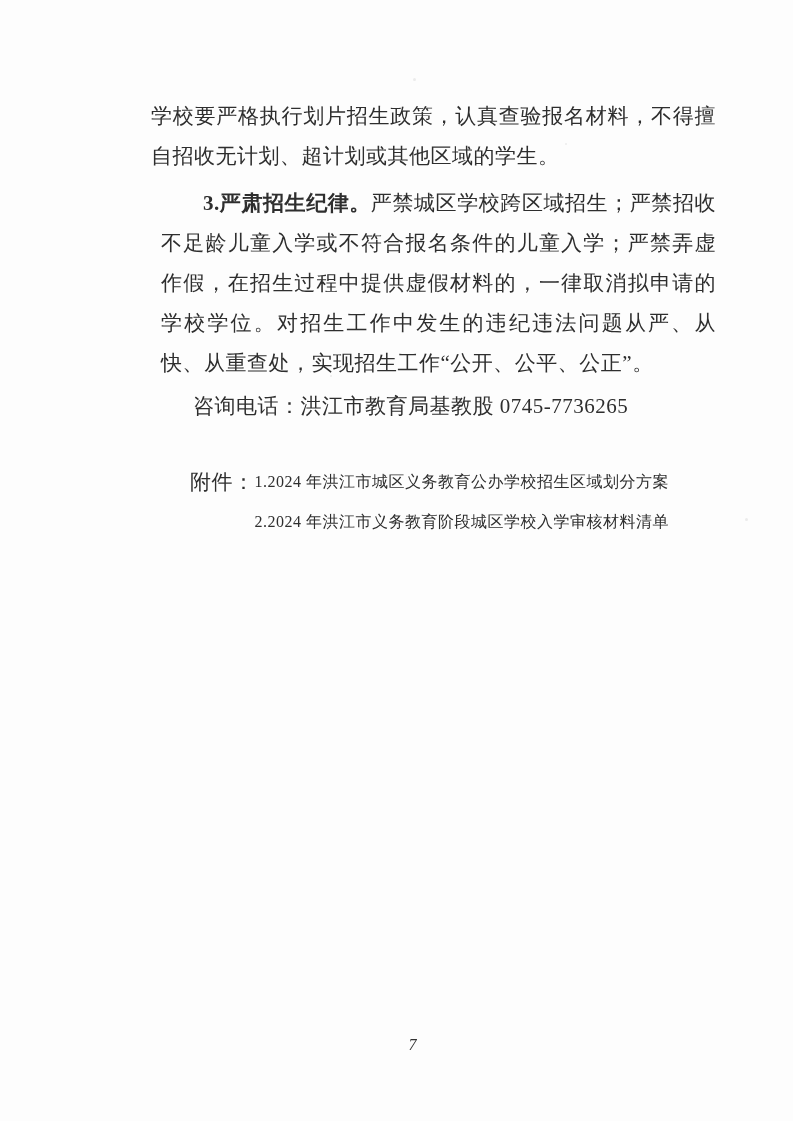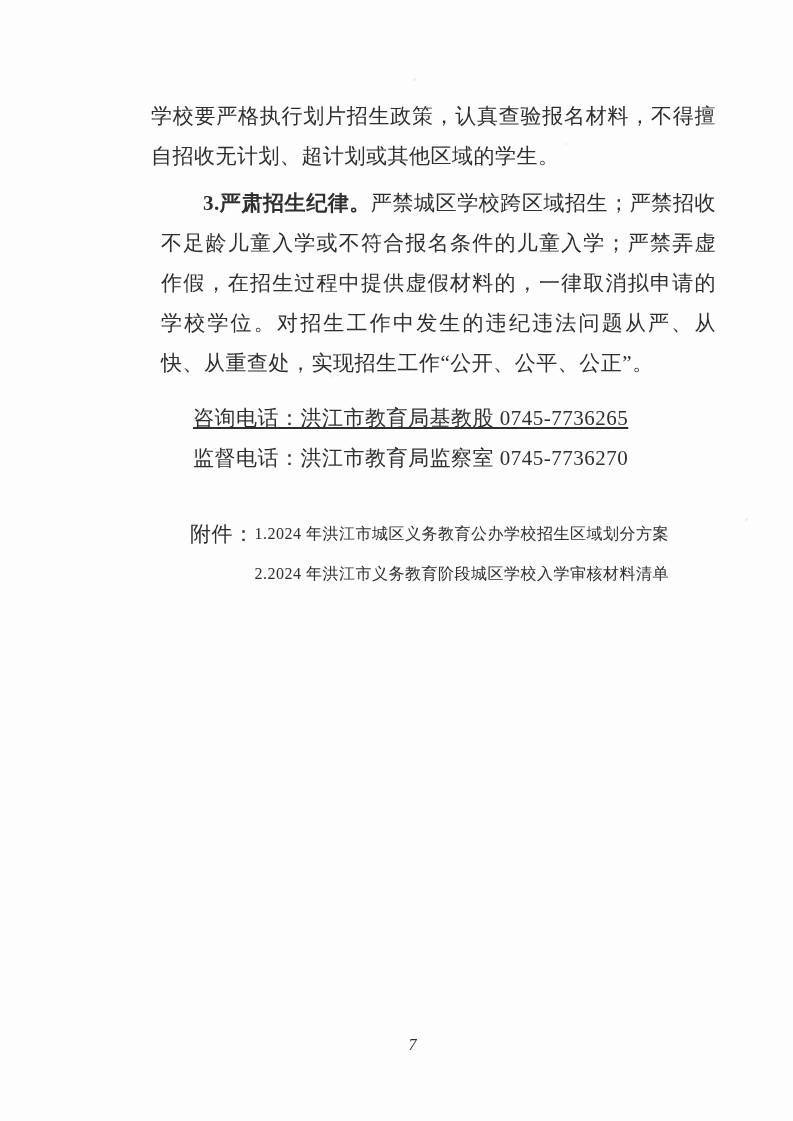--- a/index.html
+++ b/index.html
@@ -36,22 +36,21 @@
   .para2 {
     margin-top: 7px;
     text-indent: 2em;
     margin-left: 10px;
   }
   .phone-line {
     text-indent: 2em;
     text-align: left;
   }
   .phone1 {
-    margin-top: 15px;
-    text-decoration: underline;
+    margin-top: 3px;
   }
   .attachments {
     display: flex;
     margin-top: 36px;
     margin-left: 39px;
   }
   .att-label {
     flex: 0 0 auto;
     font-size: 21px;
     line-height: 40px;
@@ -106,21 +105,20 @@
 <div class="page">
 
   <div class="body-text">
 
     <p class="para">学校要严格执行划片招生政策，认真查验报名材料，不得擅自招收无计划、超计划或其他区域的学生。</p>
 
     <p class="para para2"><span class="lead">3.严肃招生纪律。</span><span>严禁城区学校跨区域招生；严禁招收不足龄儿童入学或不符合报名条件的儿童入学；严禁弄虚作假，在招生过程中提供虚假材料的，一律取消拟申请的学校学位。对招生工作中发生的违纪违法问题从严、从快、从重查处，实现招生工作“公开、公平、公正”。</span></p>
 
     <p class="para phone-line phone1">咨询电话：洪江市教育局基教股 0745-7736265</p>
 
-    <p class="para phone-line">监督电话：洪江市教育局监察室 0745-7736270</p>
 
     <div class="attachments">
       <span class="att-label">附件：</span>
       <div class="att-items">
         <p class="att-item">1.2024 年洪江市城区义务教育公办学校招生区域划分方案</p>
         <p class="att-item">2.2024 年洪江市义务教育阶段城区学校入学审核材料清单</p>
       </div>
     </div>
 
   </div>

